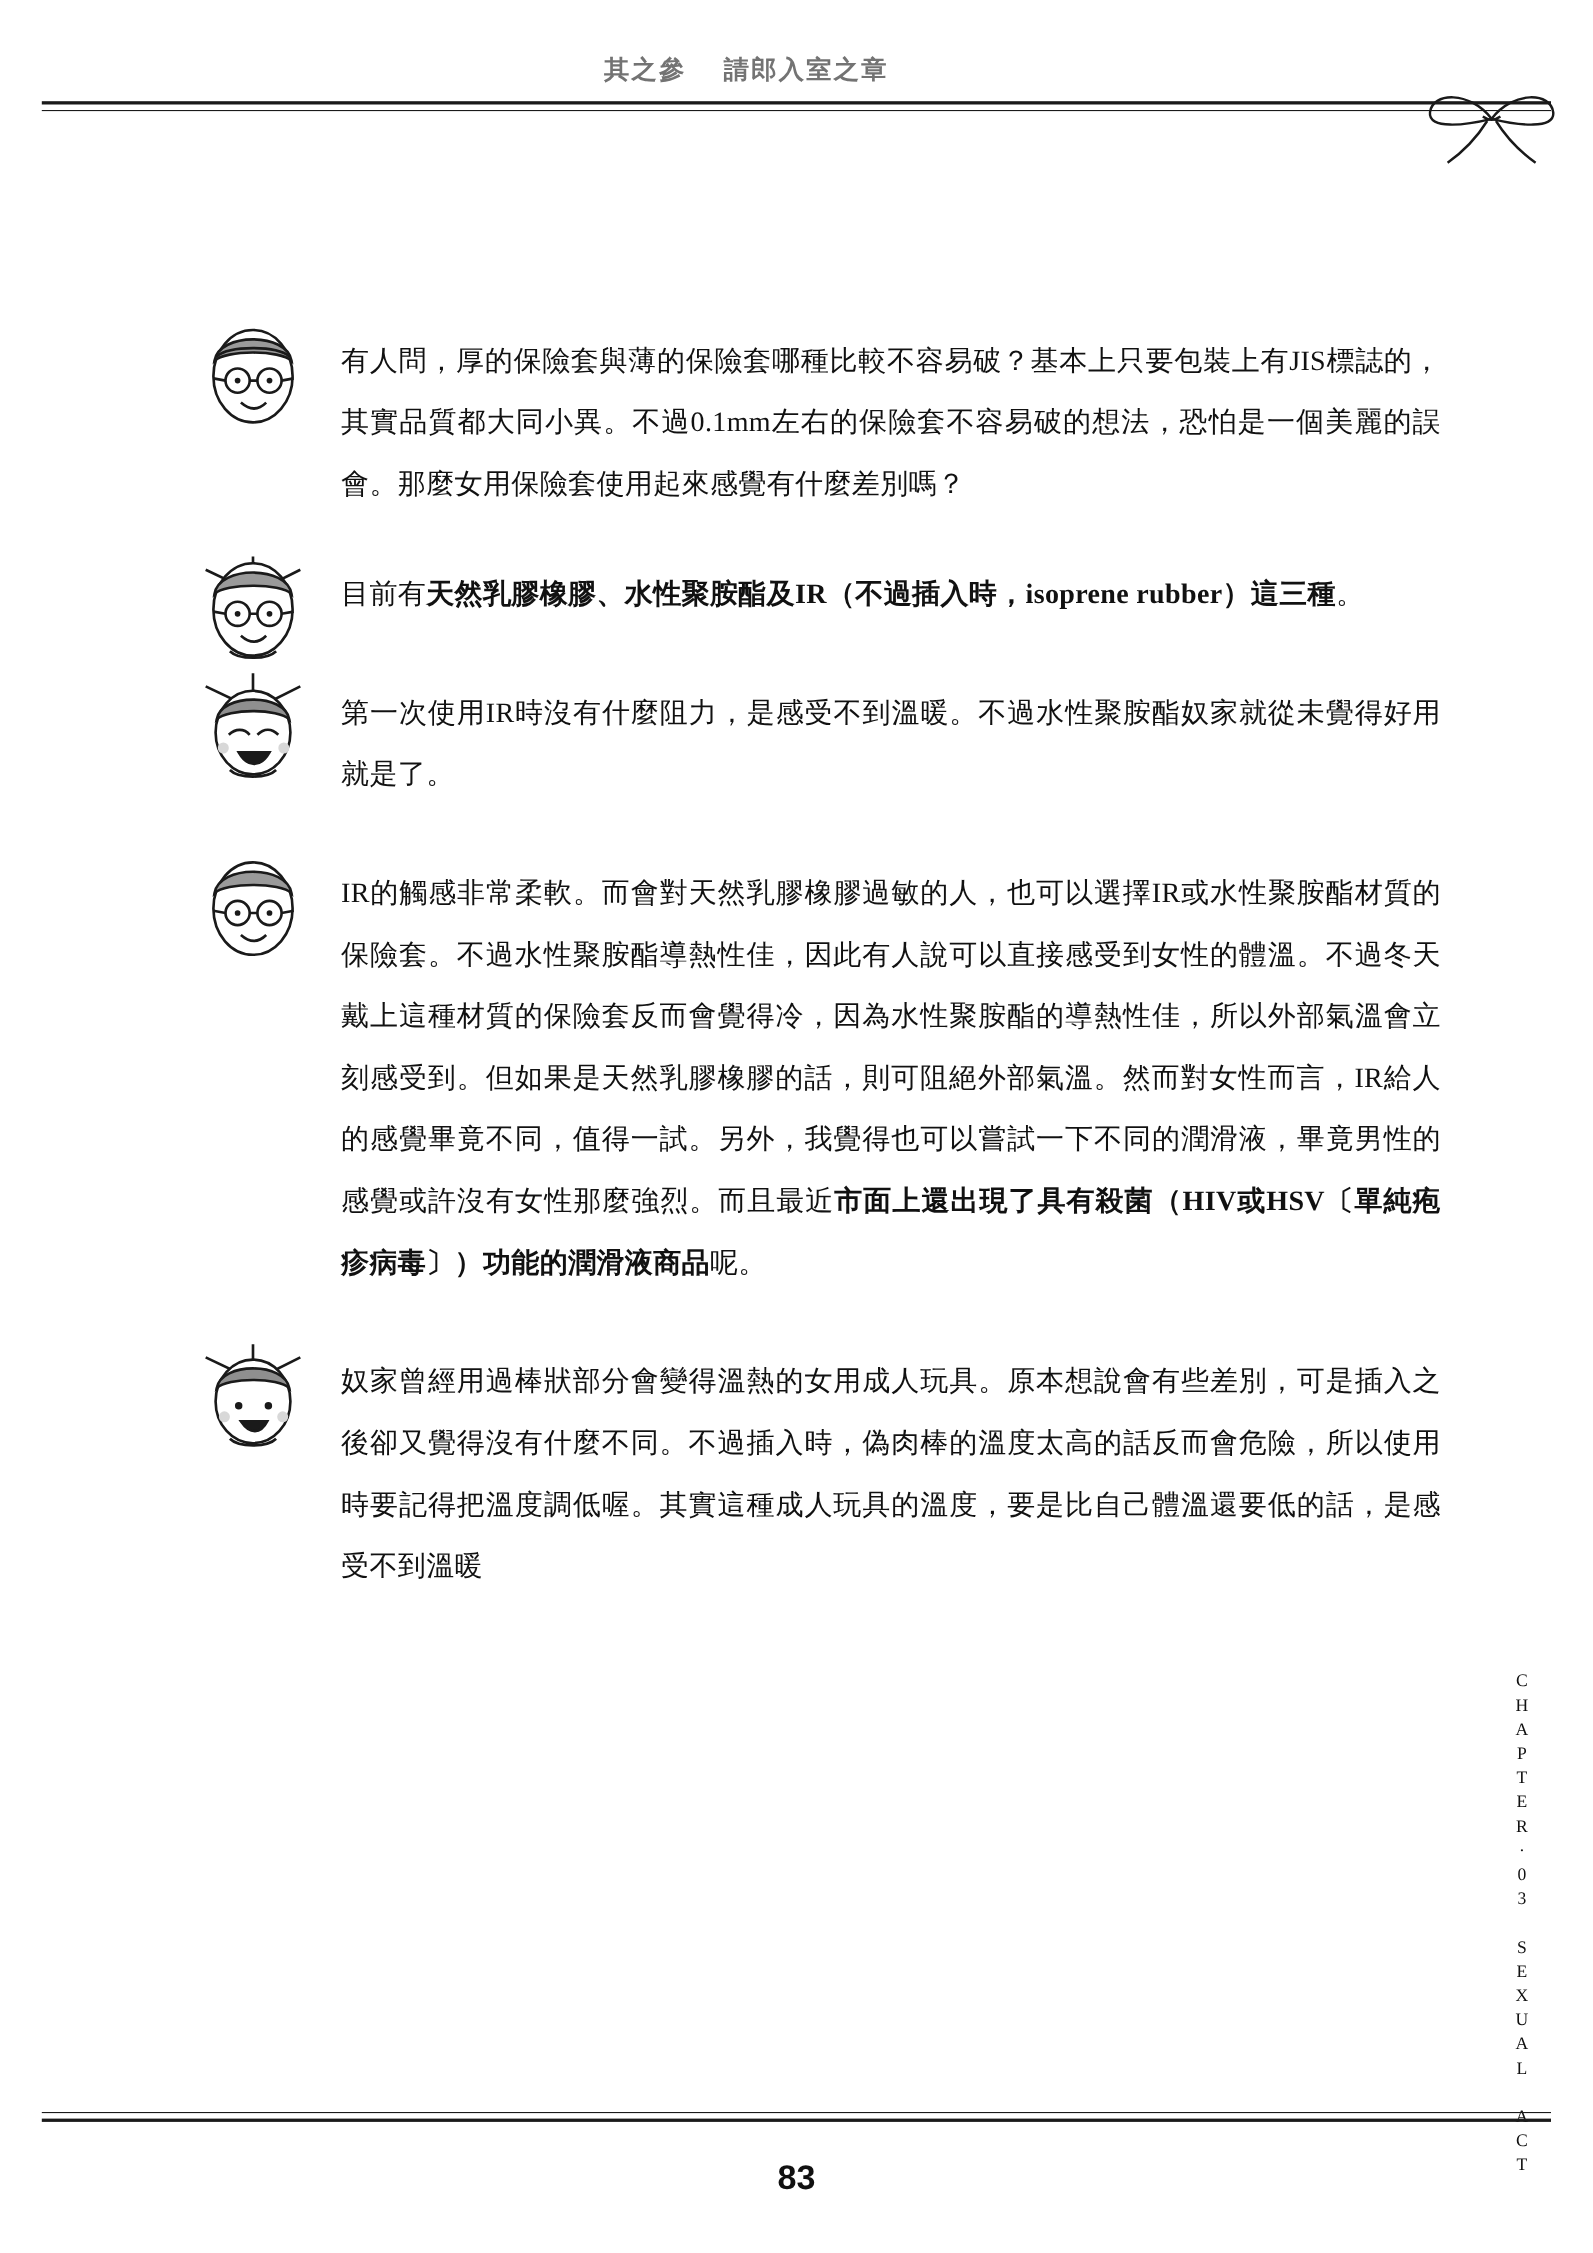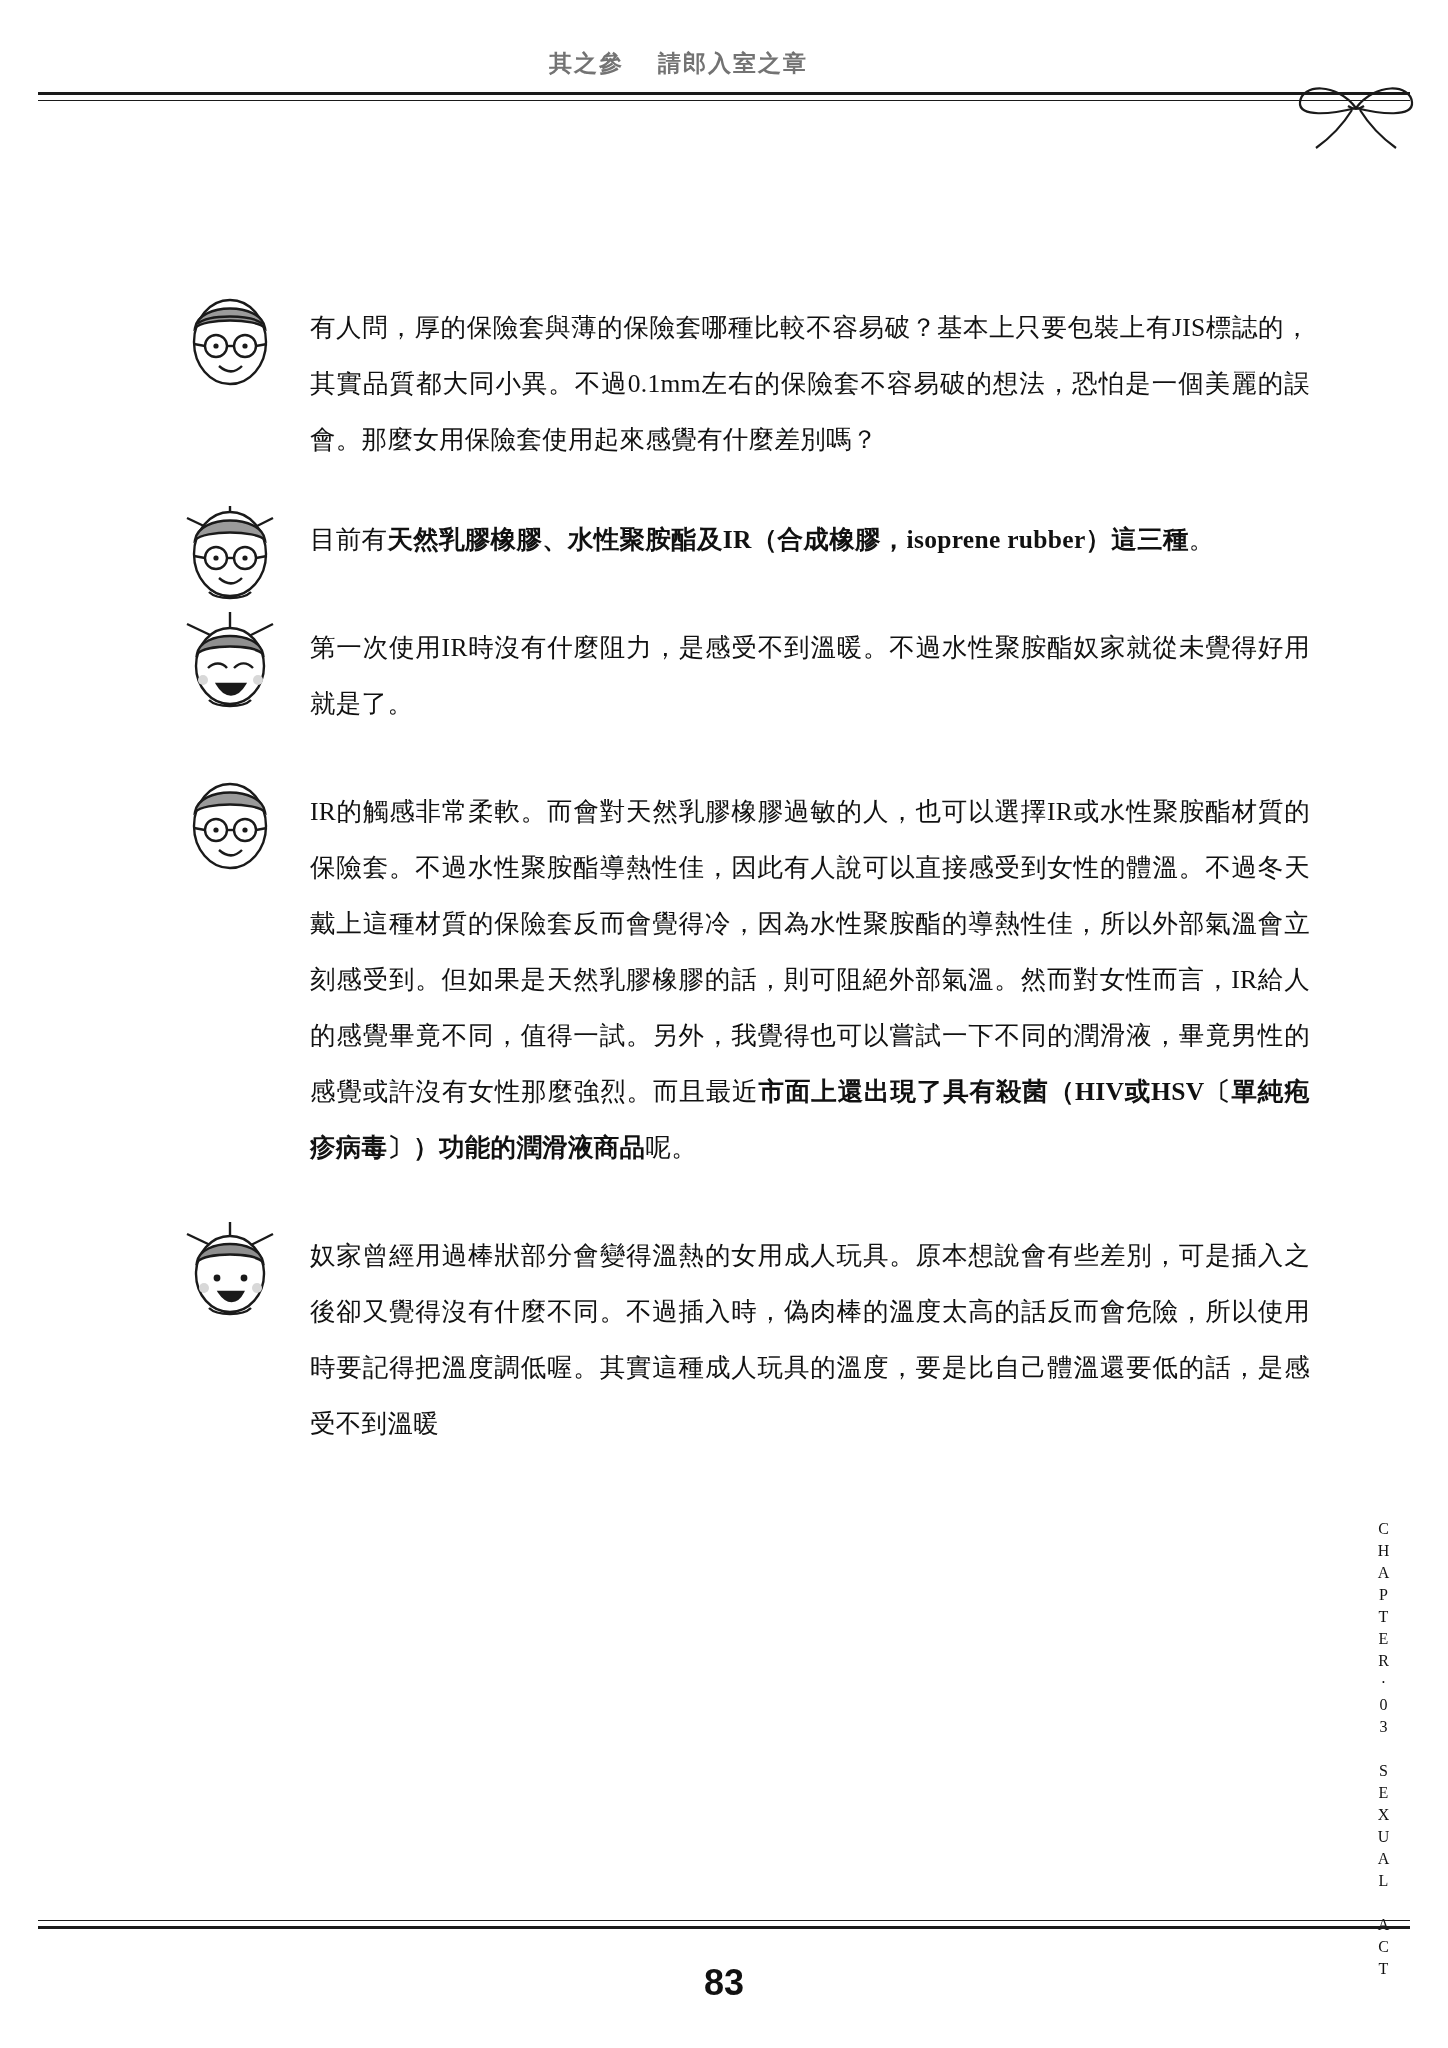--- a/index.html
+++ b/index.html
@@ -108,21 +108,21 @@
     white-space: nowrap;
   }
 
   
   .page-number {
     position: absolute;
     top: 1962px;
     left: 0;
     width: 1448px;
     text-align: center;
-    font-size: 36px;
+    font-size: 31px;
     font-weight: 700;
     font-family: "Liberation Sans", sans-serif;
     color: #111;
   }
 </style>
 </head>
 <body>
 
 <div class="page-header">
   <div class="header-title">
@@ -199,21 +199,21 @@
           <circle cx="70" cy="58" r="11" fill="#ffffff"></circle>
           <line x1="52" y1="58" x2="59" y2="58"></line>
           <line x1="19" y1="56" x2="30" y2="58"></line>
           <line x1="81" y1="58" x2="92" y2="56"></line>
           <circle cx="41" cy="58" r="2.6" fill="#1a1a1a" stroke="none"></circle>
           <circle cx="70" cy="58" r="2.6" fill="#1a1a1a" stroke="none"></circle>
           <path d="M44 78 C 52 85, 60 85, 67 78" fill="none"></path>
         </g>
       </svg>
     </div>
-    <div class="text">目前有<b>天然乳膠橡膠、水性聚胺酯及IR（合成橡膠，isoprene rubber）這三種</b>。</div>
+    <div class="text">目前有<b>天然乳膠橡膠、水性聚胺酯及IR（不過插入時，isoprene rubber）這三種</b>。</div>
   </div>
 
   <div class="block spaced-c">
     <div class="avatar">
       <svg width="110" height="104" viewBox="0 0 110 104" xmlns="http://www.w3.org/2000/svg">
         <g stroke="#1a1a1a" stroke-width="2.4" fill="#ffffff">
           <line x1="12" y1="16" x2="50" y2="34"></line>
           <line x1="98" y1="16" x2="62" y2="34"></line>
           <line x1="55" y1="4" x2="55" y2="26"></line>
           <ellipse cx="55" cy="58" rx="34" ry="38"></ellipse>

